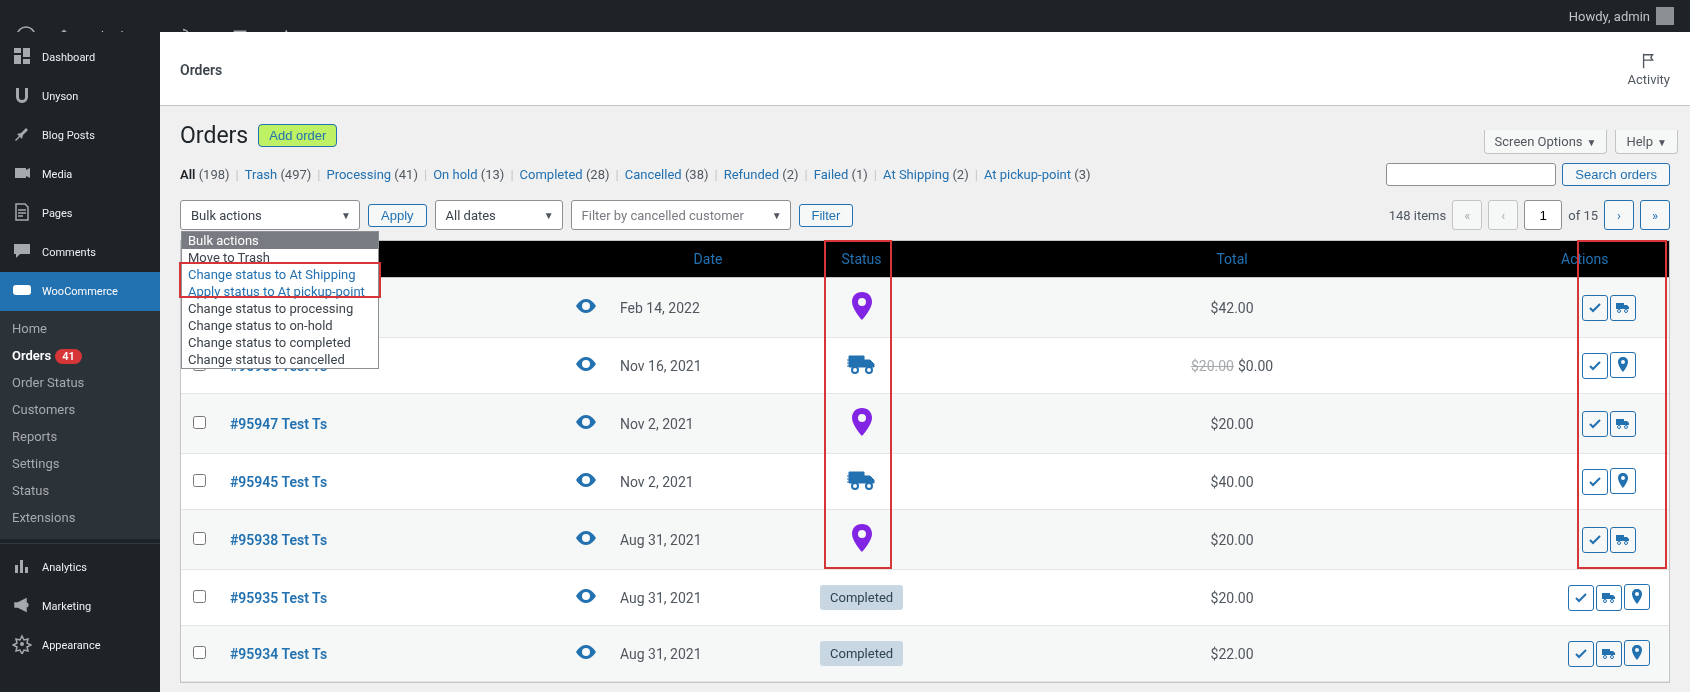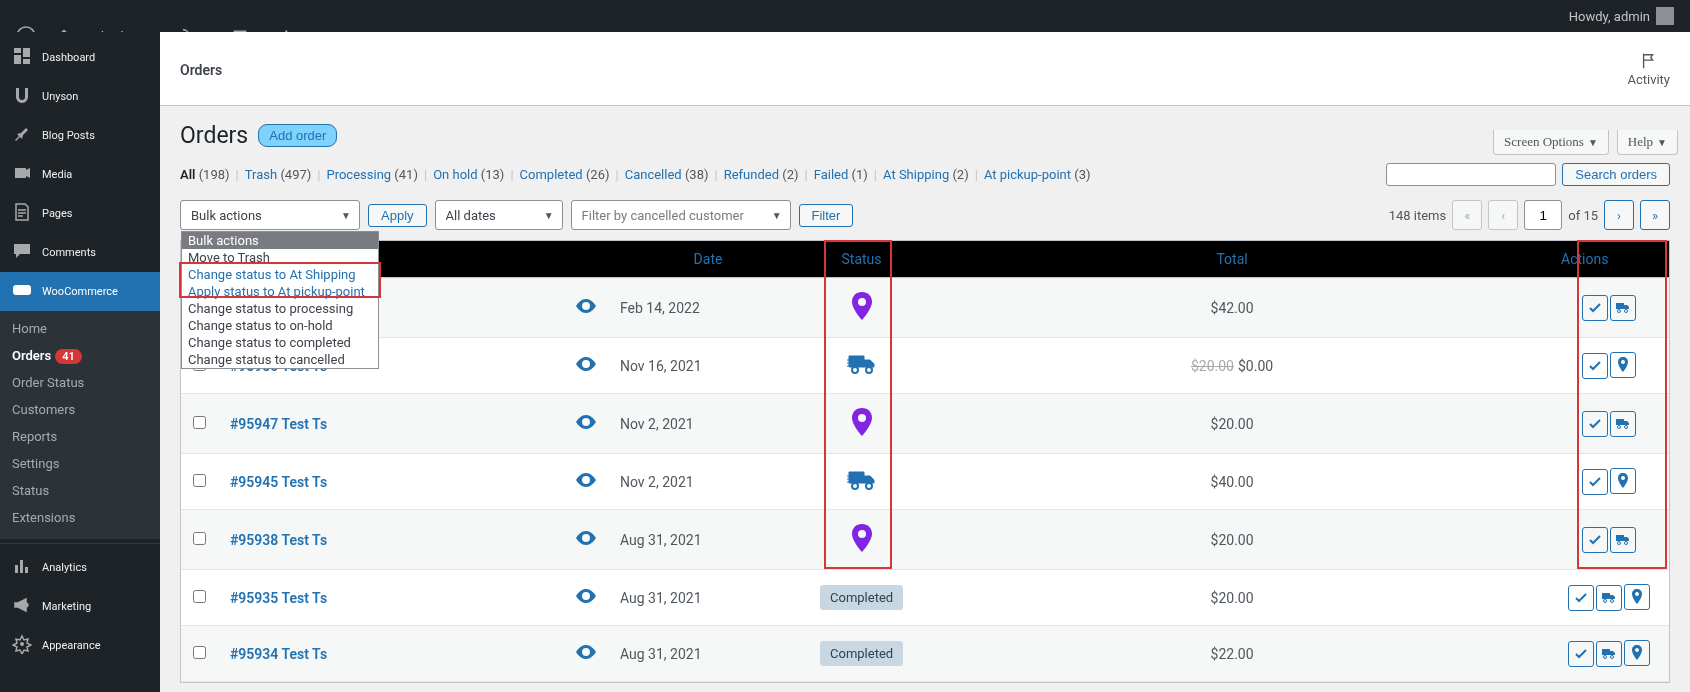--- a/index.html
+++ b/index.html
@@ -25,28 +25,28 @@
   .submenu-item .bubble { background: #d63638; color: #fff; border-radius: 10px; padding: 1px 7px; font-size: 11px; margin-left: 4px; }
   .menu-sep { border-top: 1px solid #32373c; margin: 4px 0; }
   
   
   .content { flex: 1; background: #f0f0f1; position: relative; }
   .page-head { background: #fff; padding: 20px 20px 18px 20px; border-bottom: 1px solid #c3c4c7; display: flex; align-items: center; }
   .page-head h2 { font-size: 14px; font-weight: 600; }
   .activity-btn { margin-left: auto; text-align: center; font-size: 13px; color: #50575e; cursor: pointer; }
   .activity-btn svg { display: block; margin: 0 auto 2px; }
   
-  .subhead-row { display: flex; justify-content: flex-end; gap: 8px; padding: 10px 12px 0 0; position: absolute; right: 0; top: 88px; font-family: Liberation Serif, serif; }
+  .subhead-row { display: flex; justify-content: flex-end; gap: 8px; padding: 10px 12px 0 0; position: absolute; right: 0; top: 88px; }
   .tab-btn { background: #f6f7f7; border: 1px solid #c3c4c7; padding: 4px 10px; font-size: 13px; cursor: pointer; border-radius: 0 0 4px 4px; border-top: none; color: #50575e; }
   .tab-btn .tri { font-size: 10px; margin-left: 4px; }
   
   .inner { padding: 16px 20px 0 20px; }
   .title-row { display: flex; align-items: center; gap: 10px; margin-bottom: 14px; }
   .title-row h1 { font-size: 23px; font-weight: 400; color: #1d2327; }
-  .add-btn { border: 1px solid #2271b1; background: #7dd3fc; color: #2271b1; padding: 3px 10px; font-size: 13px; border-radius: 9px; cursor: pointer; }
+  .add-btn { border: 1px solid #2271b1; background: #bef264; color: #2271b1; padding: 3px 10px; font-size: 13px; border-radius: 4px; cursor: pointer; }
   
   .subsub { display: flex; gap: 6px; font-size: 13px; margin-bottom: 14px; flex-wrap: wrap; align-items: center; }
   .subsub .lnk { color: #2271b1; cursor: pointer; }
   .subsub .cnt { color: #50575e; }
   .subsub .sep { color: #c3c4c7; }
   .subsub .cur { color: #1d2327; font-weight: 600; }
   .search-box { margin-left: auto; display: flex; gap: 6px; }
   .search-box input { border: 1px solid #8c8f94; padding: 3px 8px; width: 170px; border-radius: 3px; }
   .btn { border: 1px solid #2271b1; background: #f6f7f7; color: #2271b1; padding: 3px 12px; font-size: 13px; border-radius: 3px; cursor: pointer; }
   
@@ -239,21 +239,21 @@
 
       <div class="subsub" id="subsub">
           <span><span class="cur">All</span> <span class="cnt">(198)</span></span>
           <span class="sep"> | </span>
           <span><span class="lnk">Trash</span> <span class="cnt">(497)</span></span>
           <span class="sep"> | </span>
           <span><span class="lnk">Processing</span> <span class="cnt">(41)</span></span>
           <span class="sep"> | </span>
           <span><span class="lnk">On hold</span> <span class="cnt">(13)</span></span>
           <span class="sep"> | </span>
-          <span><span class="lnk">Completed</span> <span class="cnt">(26)</span></span>
+          <span><span class="lnk">Completed</span> <span class="cnt">(28)</span></span>
           <span class="sep"> | </span>
           <span><span class="lnk">Cancelled</span> <span class="cnt">(38)</span></span>
           <span class="sep"> | </span>
           <span><span class="lnk">Refunded</span> <span class="cnt">(2)</span></span>
           <span class="sep"> | </span>
           <span><span class="lnk">Failed</span> <span class="cnt">(1)</span></span>
           <span class="sep"> | </span>
           <span><span class="lnk">At Shipping</span> <span class="cnt">(2)</span></span>
           <span class="sep"> | </span>
           <span><span class="lnk">At pickup-point</span> <span class="cnt">(3)</span></span>

